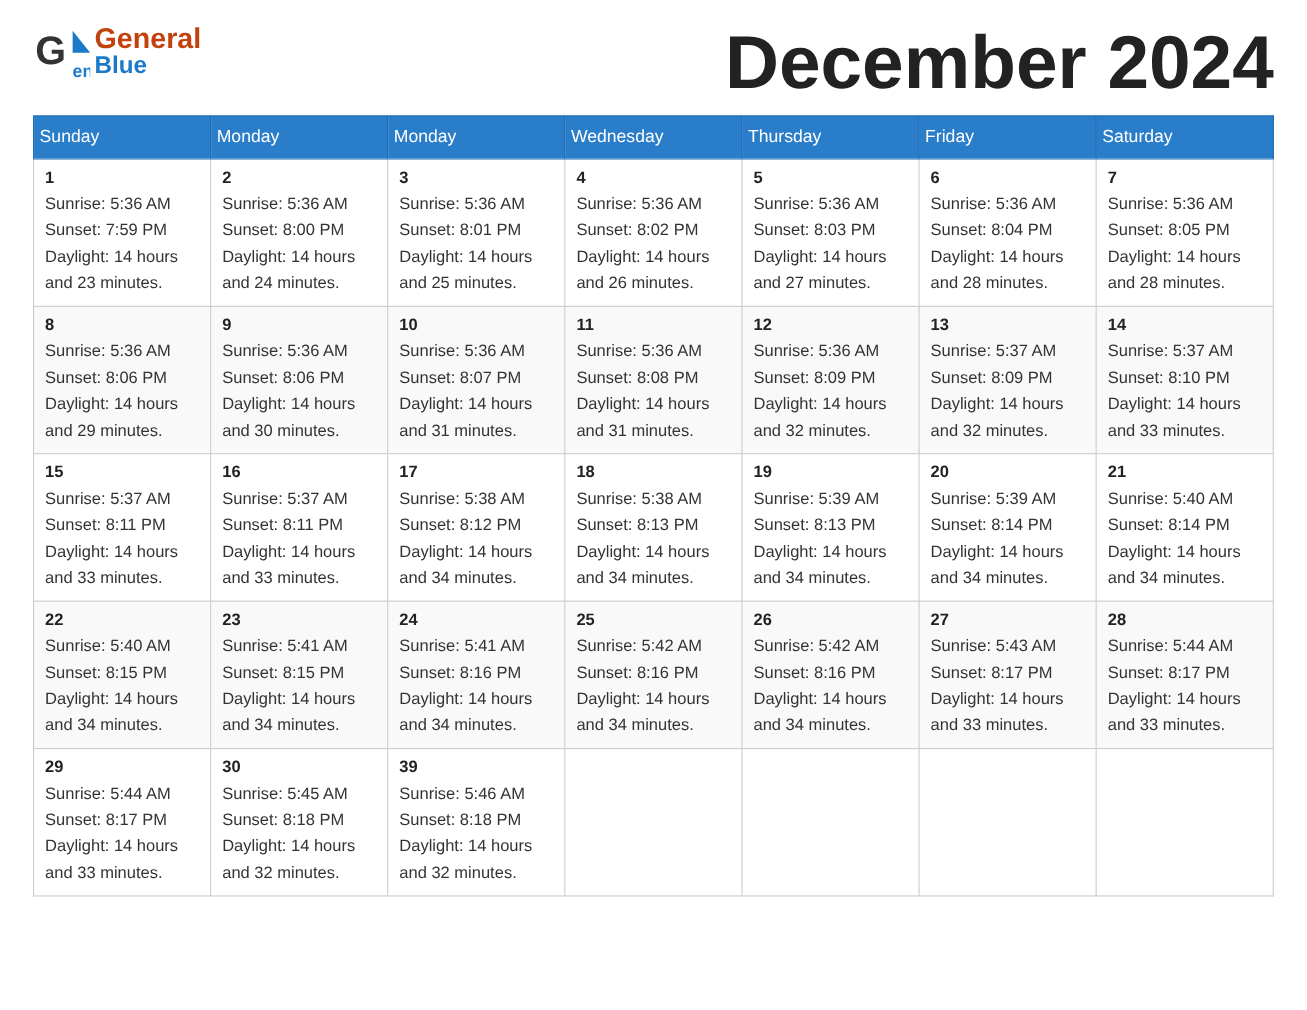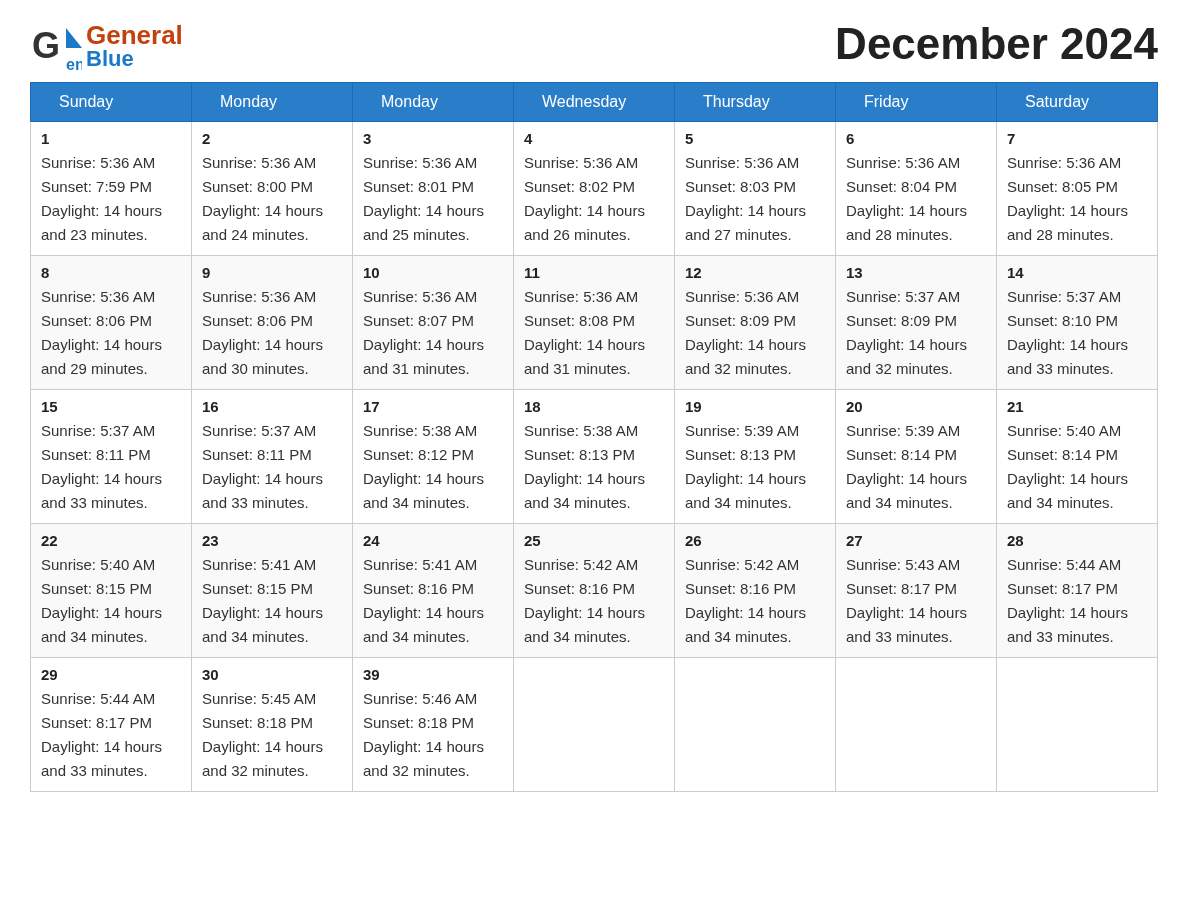--- a/index.html
+++ b/index.html
@@ -18,40 +18,40 @@
     }
     .logo-area {
       display: flex;
       flex-direction: column;
       align-items: flex-start;
     }
     .title-area {
       text-align: right;
     }
     .month-title {
-      font-size: 44px;
+      font-size: 68px;
       font-weight: bold;
       color: #222;
       line-height: 1.1;
     }
     .location-title {
       font-size: 22px;
       color: #444;
       margin-top: 4px;
     }
     .calendar-table {
       width: 100%;
       border-collapse: collapse;
       margin-top: 10px;
     }
     .calendar-table th {
       background-color: #2a7dc9;
       color: white;
       text-align: left;
-      padding: 10px 28px;
+      padding: 10px 5px;
       font-size: 16px;
       font-weight: normal;
       border: 1px solid #1a6bb5;
     }
     .calendar-table td {
       vertical-align: top;
       padding: 8px 10px;
       border: 1px solid #ccc;
       font-size: 13px;
       color: #333;

